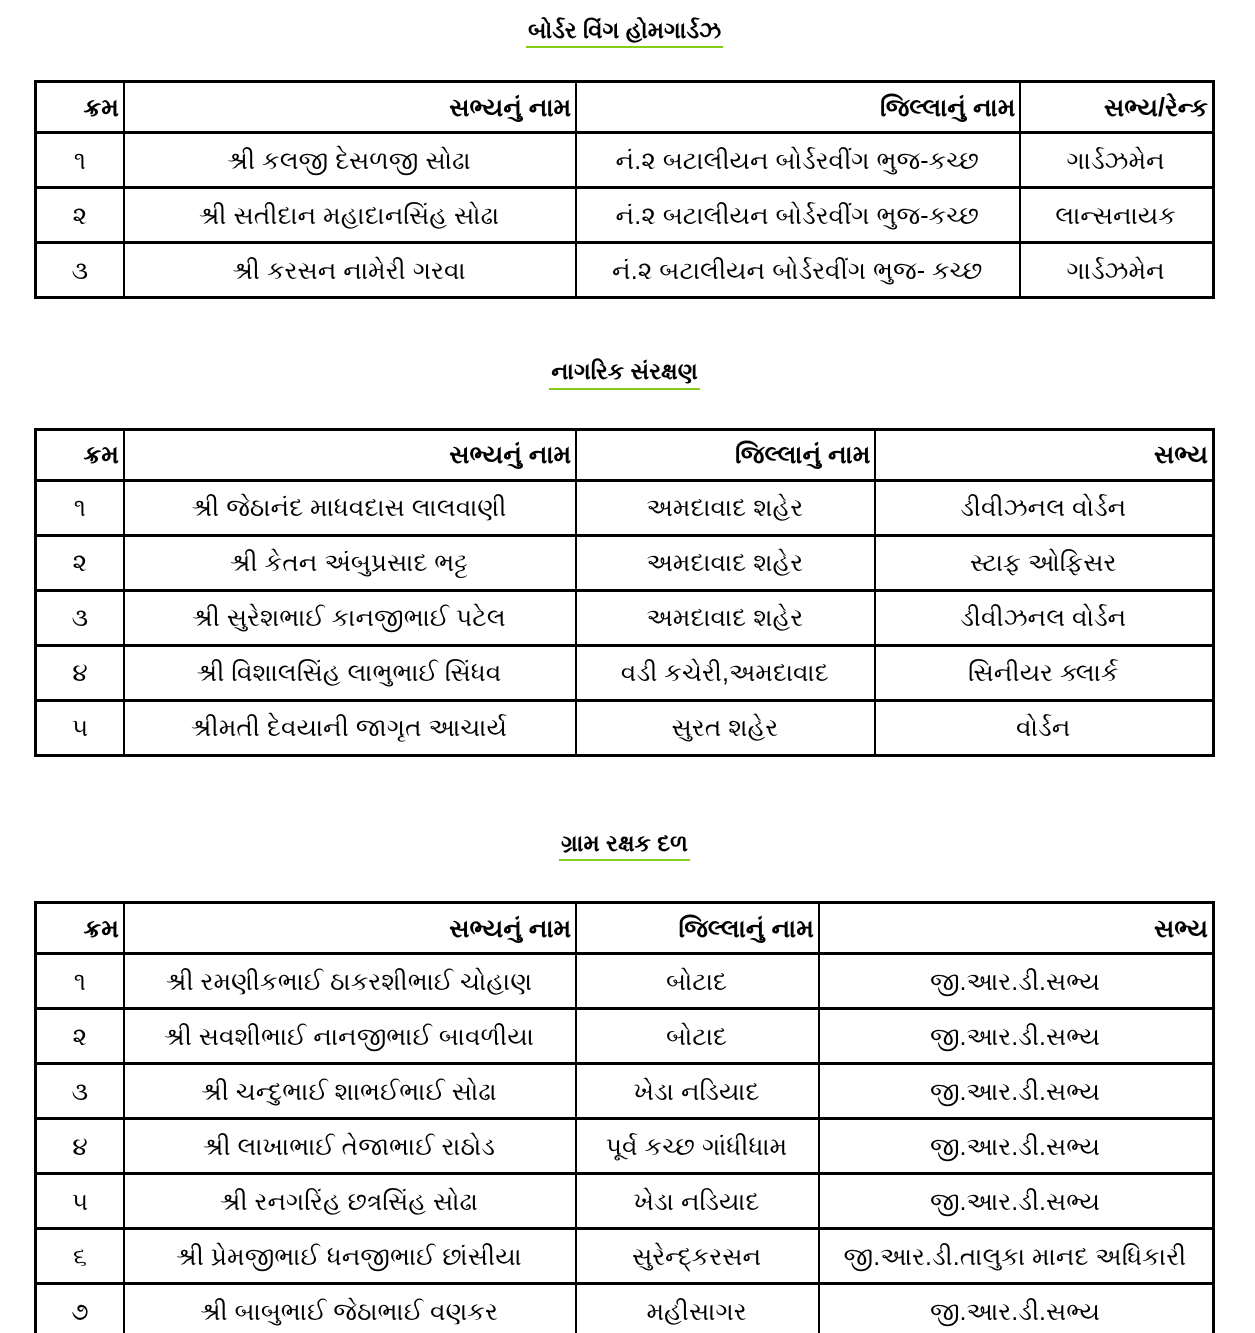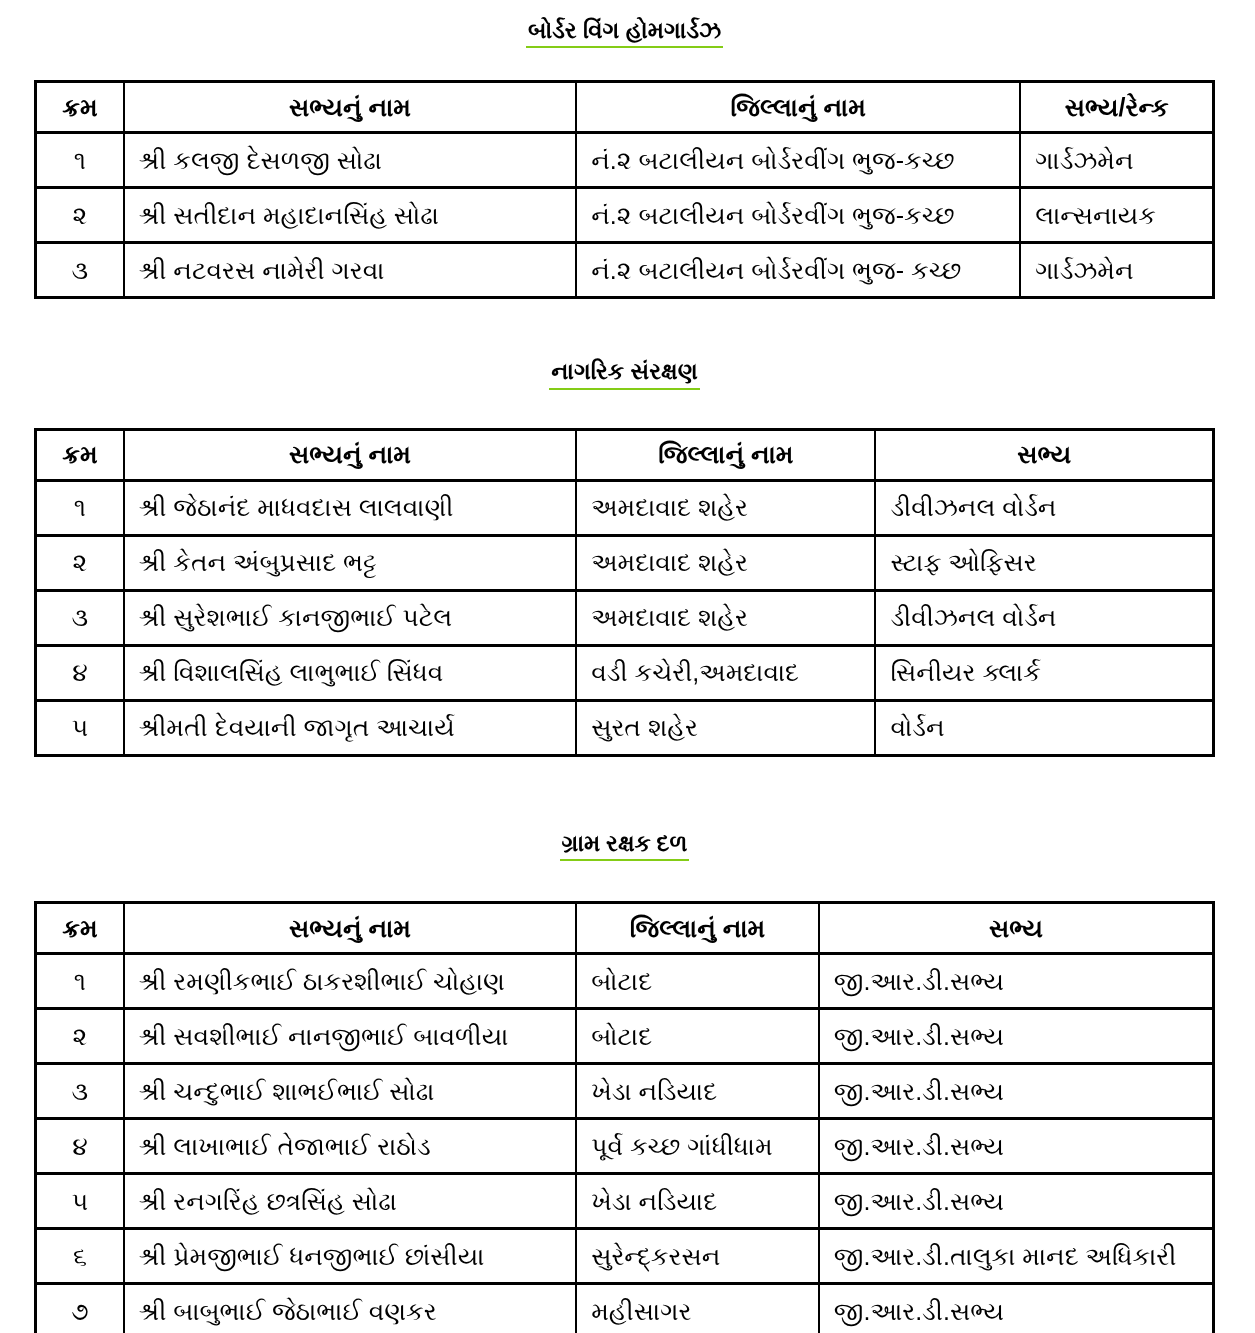--- a/index.html
+++ b/index.html
@@ -22,47 +22,47 @@
   .section-title {
     display: inline-block;
     font-size: 23px;
     font-weight: bold;
     border-bottom: 2px solid #84cc16;
     padding: 0 2px 3px 2px;
     line-height: 1.1;
   }
   .sec0 .section-title-wrap { margin: 6px 0 32px 0; }
   .sec1 .section-title-wrap { margin: 60px 0 38px 0; text-align: center; }
-  .sec2 .section-title-wrap { margin: 74px 0 40px 0; font-family: Liberation Serif, serif; }
+  .sec2 .section-title-wrap { margin: 74px 0 40px 0; }
 
   table.member-table {
     width: 100%;
     border-collapse: collapse;
     border: 3px solid #000;
     table-layout: fixed;
   }
   .member-table th, .member-table td {
     border: solid #000;
     border-width: 3px 2px;
     font-size: 25px;
     line-height: 1.15;
     vertical-align: middle;
     overflow: hidden;
     white-space: nowrap;
   }
   .member-table th {
     font-weight: bold;
-    text-align: center;
+    text-align: right;
     height: 44px;
     padding: 2px 4px;
   }
   .member-table td {
     height: 48px;
     padding: 2px 16px 2px 14px;
-    text-align: left;
+    text-align: center;
   }
   .member-table td.c1 {
     text-align: center;
     padding: 2px 2px;
   }
   
   .sec0 col.c1 { width: 7.5%; }
   .sec0 col.c2 { width: 38.4%; }
   .sec0 col.c3 { width: 37.7%; }
   .sec0 col.c4 { width: 16.4%; }
@@ -109,21 +109,21 @@
             <td class="c4">ગાર્ડઝમેન</td>
           </tr>
           <tr>
             <td class="c1">૨</td>
             <td class="c2">શ્રી સતીદાન મહાદાનસિંહ સોઢા</td>
             <td class="c3">નં.૨ બટાલીયન બોર્ડરવીંગ ભુજ-કચ્છ</td>
             <td class="c4">લાન્સનાયક</td>
           </tr>
           <tr>
             <td class="c1">૩</td>
-            <td class="c2">શ્રી નટવરસ નામેરી ગરવા</td>
+            <td class="c2">શ્રી કરસન નામેરી ગરવા</td>
             <td class="c3">નં.૨ બટાલીયન બોર્ડરવીંગ ભુજ- કચ્છ</td>
             <td class="c4">ગાર્ડઝમેન</td>
           </tr>
         </tbody>
     </table>
   </section>
 
   <section class="sec1">
     <div class="section-title-wrap">
       <span class="section-title">નાગરિક સંરક્ષણ</span>

